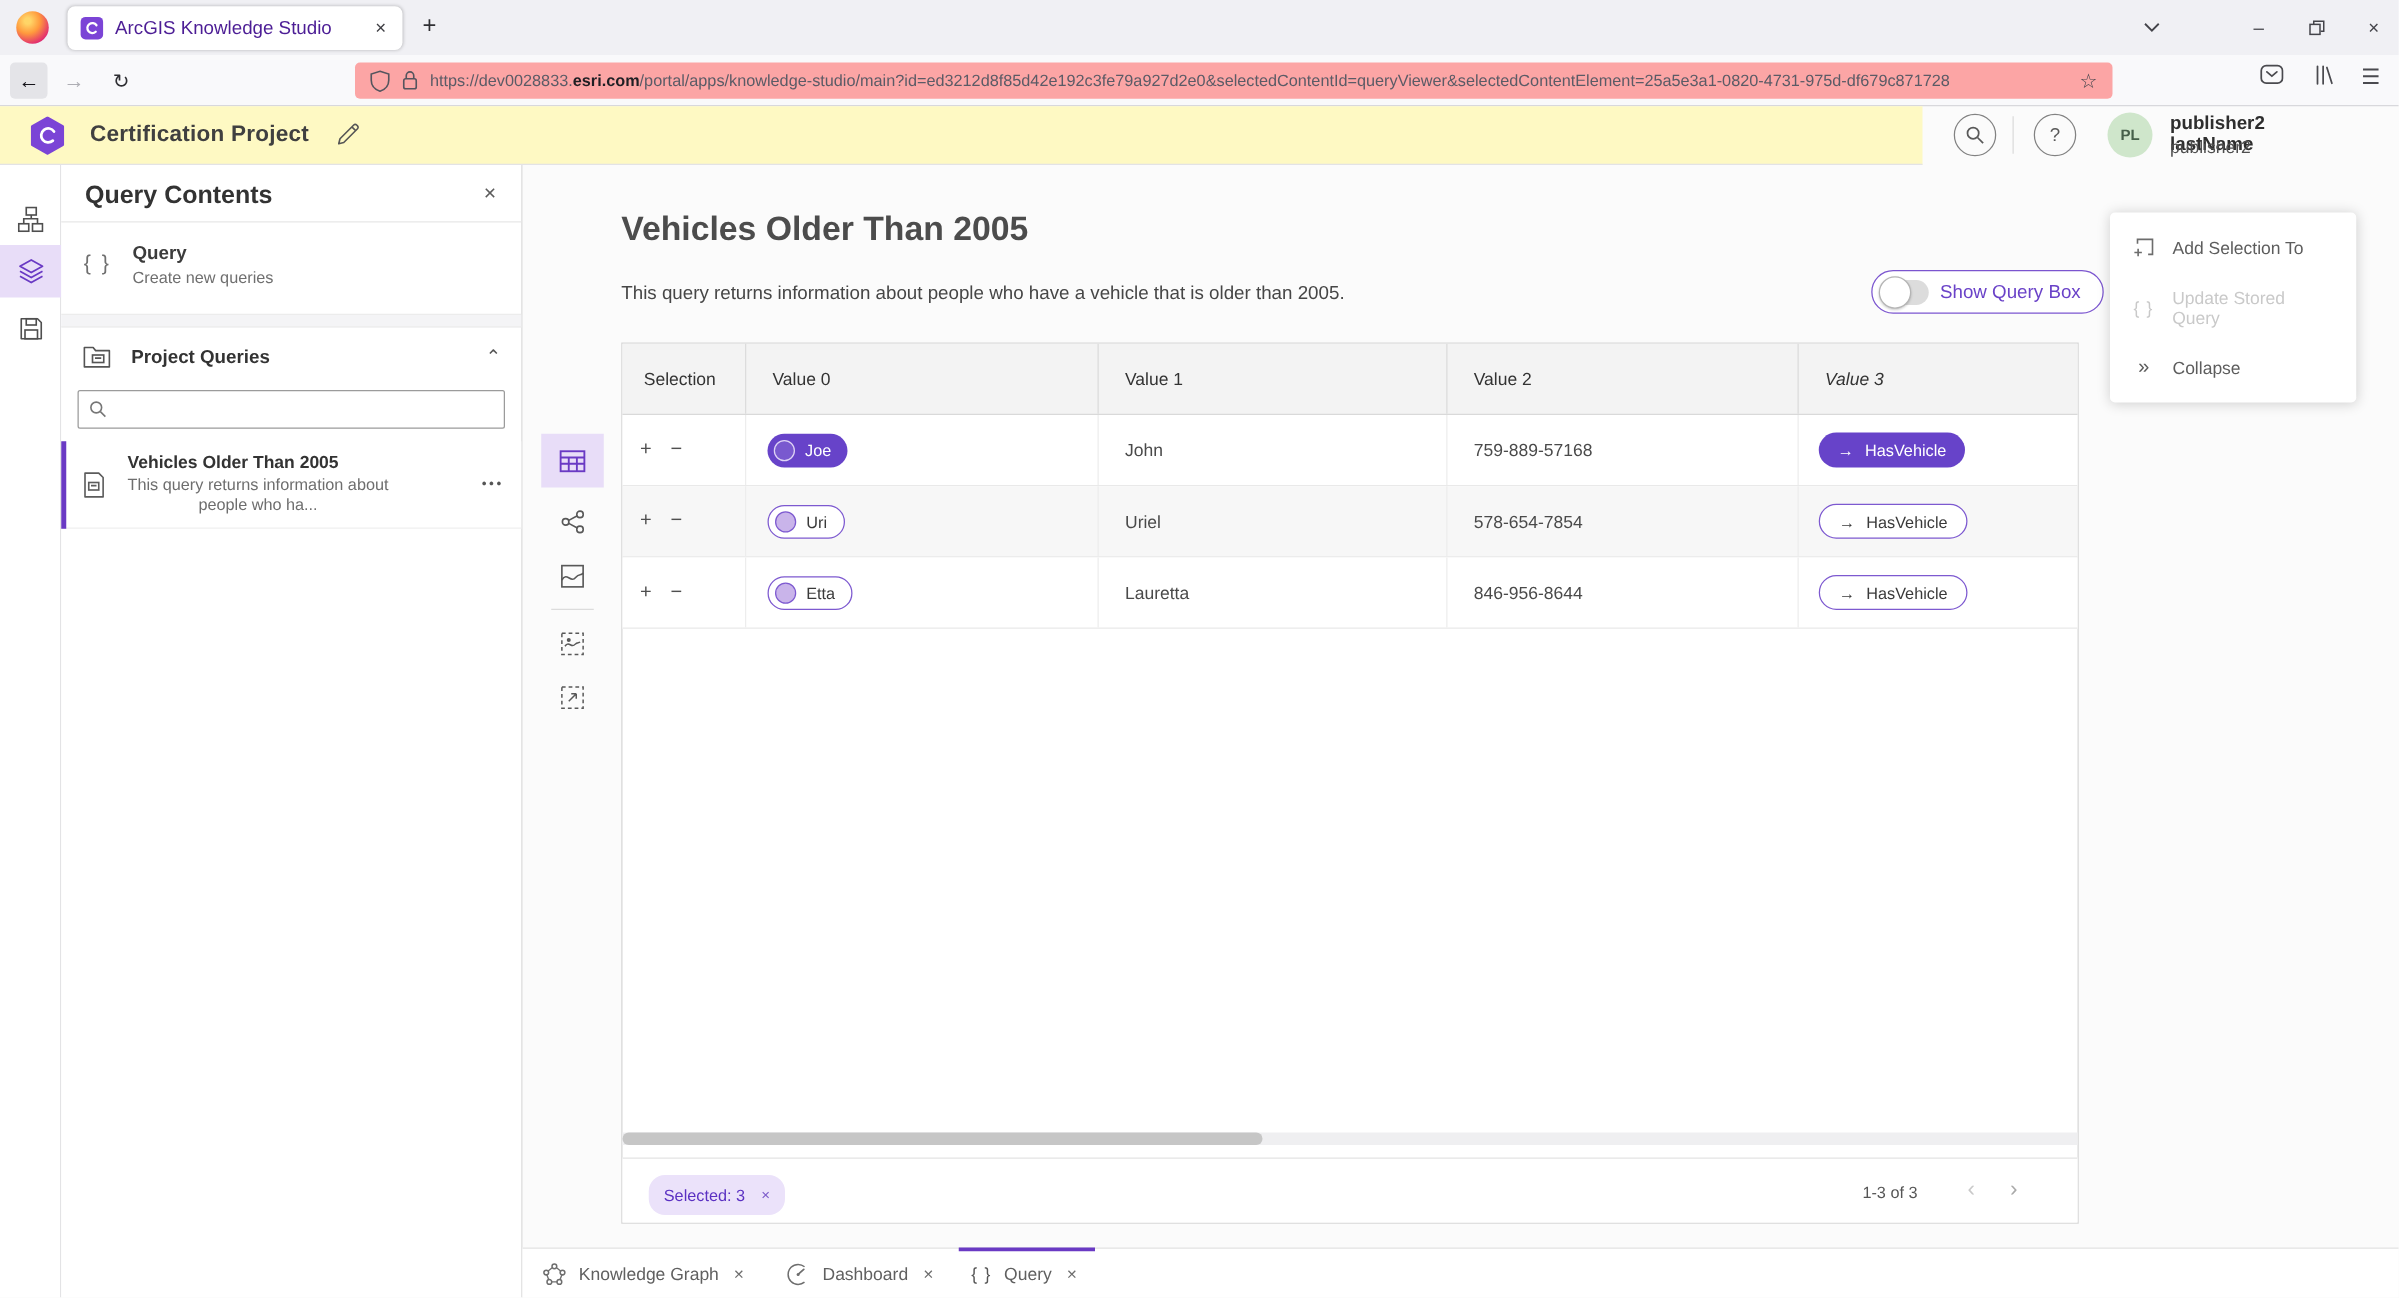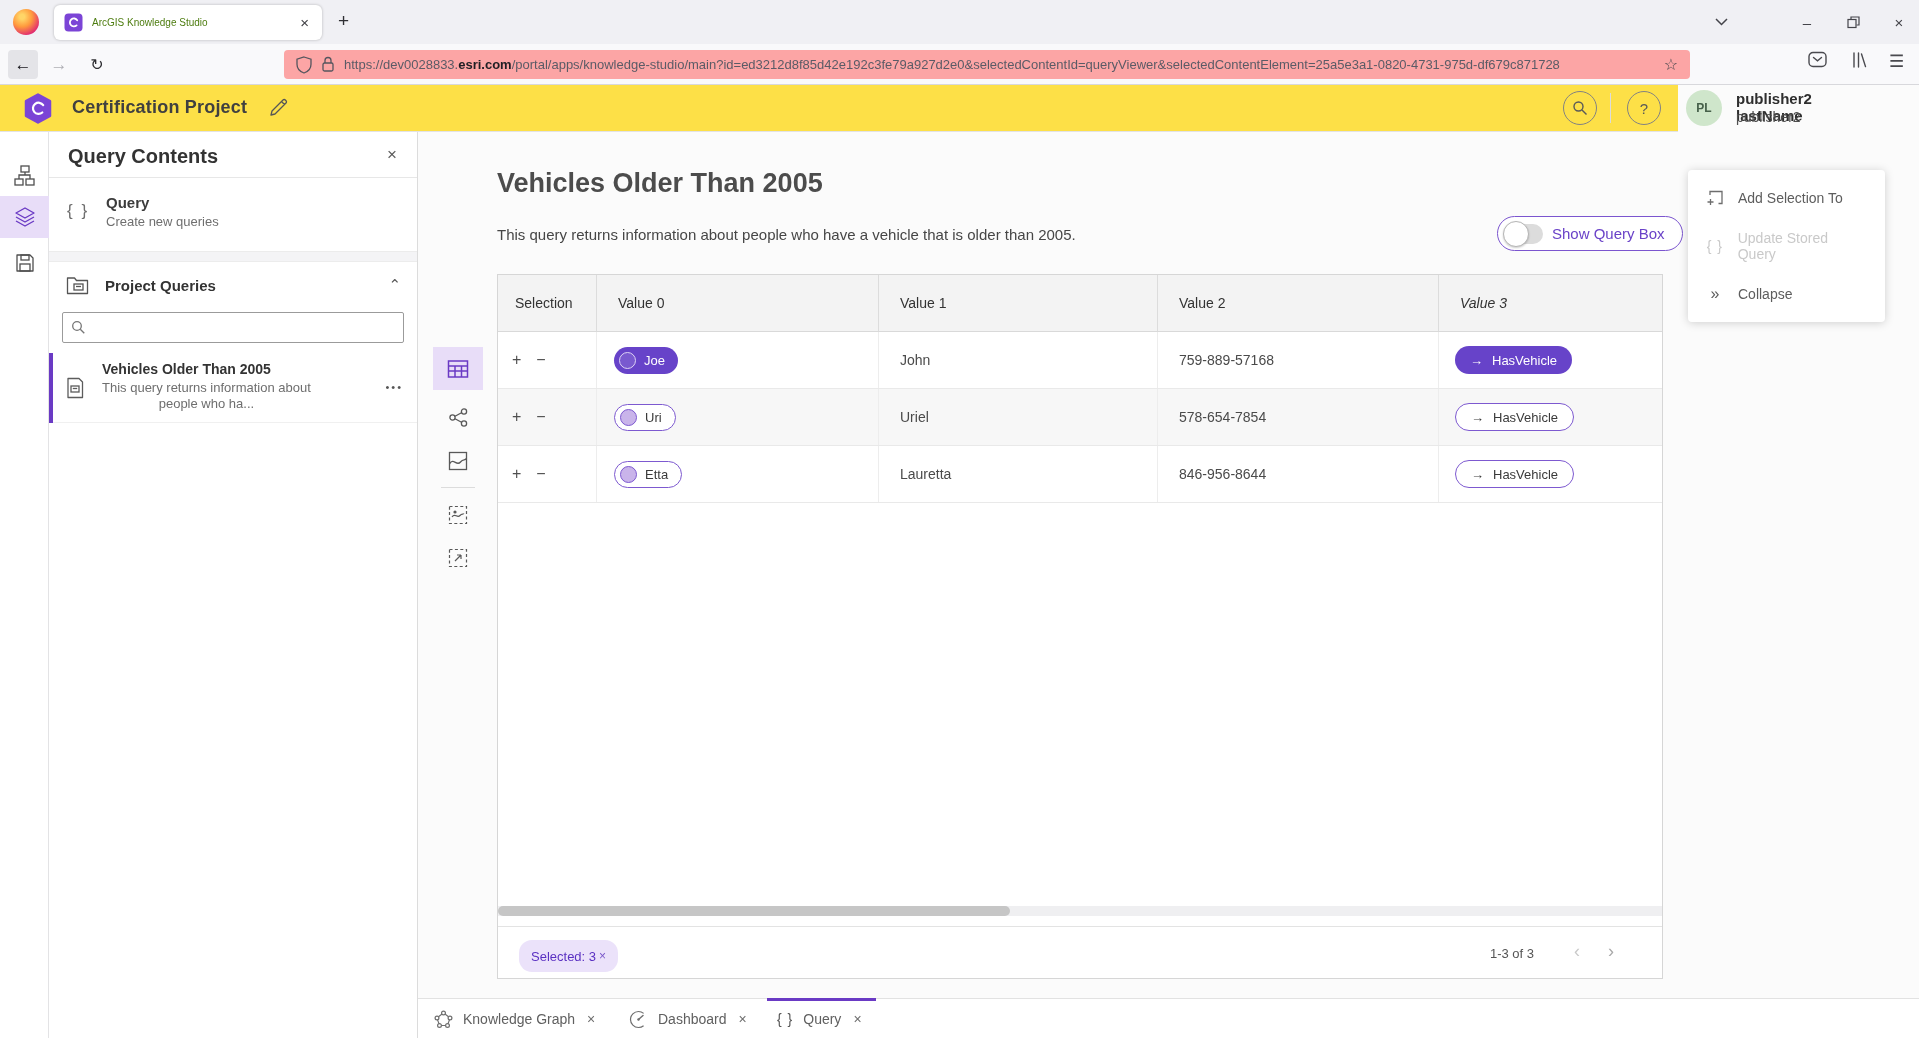--- a/index.html
+++ b/index.html
@@ -8,34 +8,34 @@
   #app { position:relative; width:1919px; height:1038px; background:#fbfbfb; }
   svg { display:block; }
 
   
   .tabbar { position:absolute; left:0; top:0; width:1919px; height:44px; background:#f0f0f4; }
   .ff-logo { position:absolute; left:13px; top:9px; width:26px; height:26px; border-radius:50%;
     background:radial-gradient(circle at 35% 30%, #ffd567 10%, #ff9a3d 40%, #e3306e 75%, #a5007f 100%); }
   .btab { position:absolute; left:54px; top:5px; width:268px; height:35px; background:#fff; border-radius:6px;
     box-shadow:0 0 3px rgba(0,0,0,.25); display:flex; align-items:center; gap:9px; padding:0 10px; }
   .btab .favicon { width:19px; height:19px; flex:0 0 auto; }
-  .btab .ttl { font-size:10px; color:#4d7c0f; white-space:nowrap; overflow:hidden; flex:1; }
+  .btab .ttl { font-size:15px; color:#4c1d95; white-space:nowrap; overflow:hidden; flex:1; }
   .btab .x { font-size:15px; color:#3f3f44; padding:0 3px; cursor:default; }
   .newtab { position:absolute; left:338px; top:10px; font-size:19px; color:#2f2f33; }
   .wctl { position:absolute; top:10px; height:24px; display:flex; align-items:center; justify-content:center; width:30px; color:#44444a; font-size:15px; }
   .toolbar { position:absolute; left:0; top:44px; width:1919px; height:41px; background:#f9f9fb; border-bottom:1px solid #d8d8dc; }
   .navbtn { position:absolute; top:6px; width:30px; height:29px; display:flex; align-items:center; justify-content:center; font-size:17px; border-radius:4px; }
   .urlbar { position:absolute; left:284px; top:6px; width:1406px; height:29px; background:#fca5a5; border-radius:4px;
     display:flex; align-items:center; padding:0 12px; gap:9px; }
   .urltext { font-size:13px; color:#5b5b66; white-space:nowrap; overflow:hidden; flex:1; }
   .urltext b { color:#1f1f24; font-weight:bold; }
   .toolbar-right { position:absolute; top:7px; display:flex; align-items:center; color:#4a4a4f; }
 
   
-  .appheader { position:absolute; left:0; top:85px; width:1678px; height:47px; background:#fde047; border-bottom:1px solid #e3e3e5; }
+  .appheader { position:absolute; left:0; top:85px; width:1538px; height:47px; background:#fef9c3; border-bottom:1px solid #e3e3e5; }
   .apptitle { position:absolute; left:72px; top:12px; font-size:18px; font-weight:bold; color:#404040; letter-spacing:.2px; }
   .pencil { position:absolute; left:268px; top:13px; color:#565656; }
   .hcirc { position:absolute; top:6px; width:34px; height:34px; border-radius:50%; border:1px solid #828282; color:#595959;
     display:flex; align-items:center; justify-content:center; }
   .hdivider { position:absolute; left:1610px; top:8px; width:1px; height:30px; background:#dcdcdc; }
   .avatar { position:absolute; left:1686px; top:5px; width:36px; height:36px; border-radius:50%; background:#cfe6cb;
     display:flex; align-items:center; justify-content:center; font-size:12px; font-weight:bold; color:#46604a; }
   .uname { position:absolute; left:1736px; top:5px; font-size:15px; font-weight:bold; color:#2e2e2e; }
   .usub  { position:absolute; left:1736px; top:24px; font-size:14px; color:#4f4f4f; }
 
@@ -104,21 +104,21 @@
   .pill.outline { background:#fff; border:1.5px solid #7d59d0; color:#3a3a3a; }
   .pill.outline .dot { border:1.5px solid #7d59d0; background:#c9b4ea; }
   .rpill { display:inline-flex; align-items:center; gap:9px; height:28px; border-radius:15px; padding:0 15px; font-size:13px; margin-left:-5px; }
   .rpill.solid { background:#6743c9; color:#fff; }
   .rpill.outline { background:#fff; border:1.5px solid #7d59d0; color:#3a3a3a; }
   .rpill .ar { font-size:13px; }
   .hscroll { position:absolute; left:0; bottom:62px; width:100%; height:10px; background:#efeff1; }
   .hthumb { position:absolute; left:0; top:0; width:512px; height:10px; background:#c6c6c6; border-radius:5px; }
   .cfoot { position:absolute; left:0; bottom:0; width:100%; height:52px; border-top:1px solid #e3e3e3; background:#fff; }
   .chip { position:absolute; left:21px; top:13px; height:27px; background:#ebe2fa; border-radius:13px; display:flex; align-items:center;
-    gap:3px; padding:16px 12px; font-size:13px; color:#5a30c2; }
+    gap:13px; padding:16px 12px; font-size:13px; color:#5a30c2; }
   .chip .x { font-size:12px; color:#7a58c9; }
   .range { position:absolute; right:128px; top:19px; font-size:13px; color:#555; }
   .pgprev { position:absolute; right:82px; top:14px; font-size:18px; color:#c9c9c9; }
   .pgnext { position:absolute; right:48px; top:14px; font-size:18px; color:#a9a9a9; }
 
   
   .menu { position:absolute; left:1688px; top:170px; width:197px; background:#fff; border-radius:4px; padding:4px 0;
     box-shadow:0 1px 10px rgba(0,0,0,.18); }
   .mi { height:48px; display:flex; align-items:center; gap:13px; padding:0 17px; font-size:14px; color:#5d5d5d; }
   .mi.disabled { color:#c9c9c9; }

